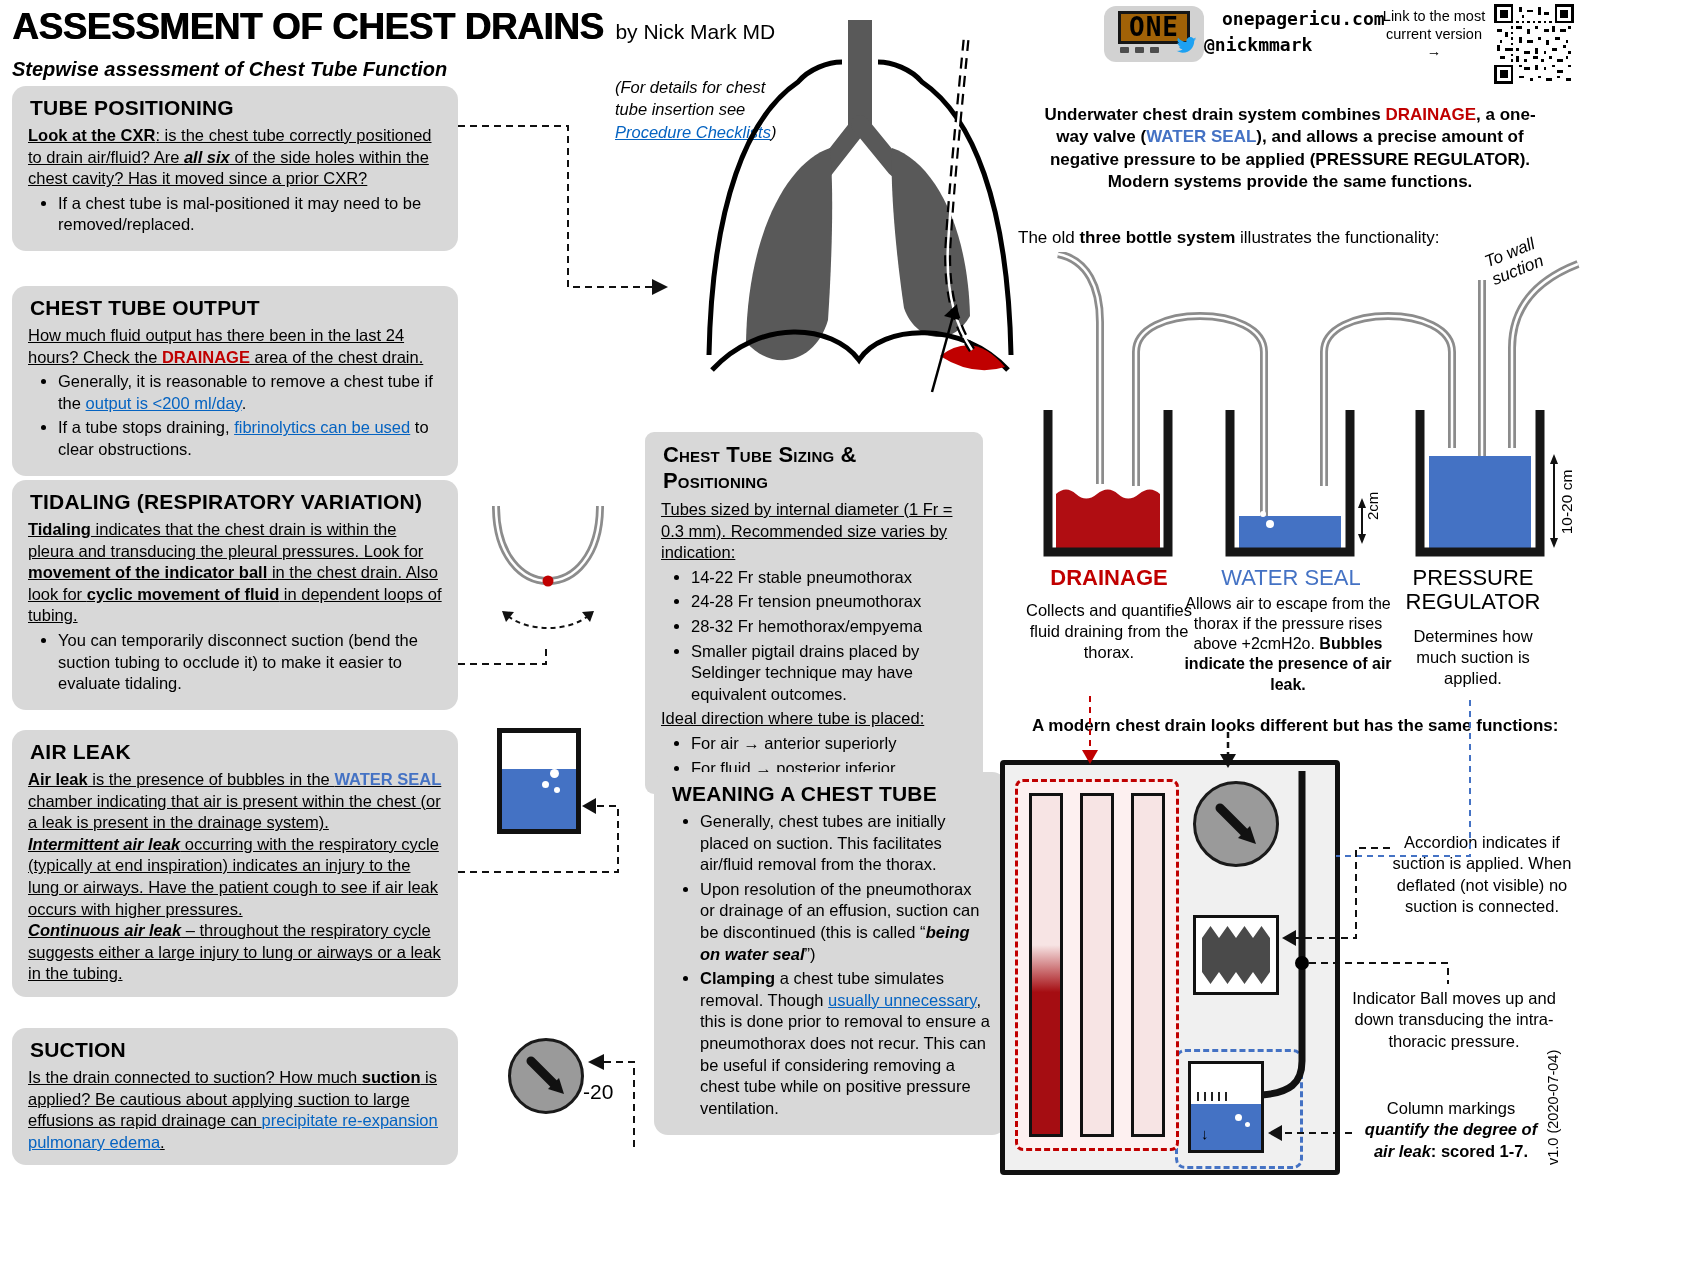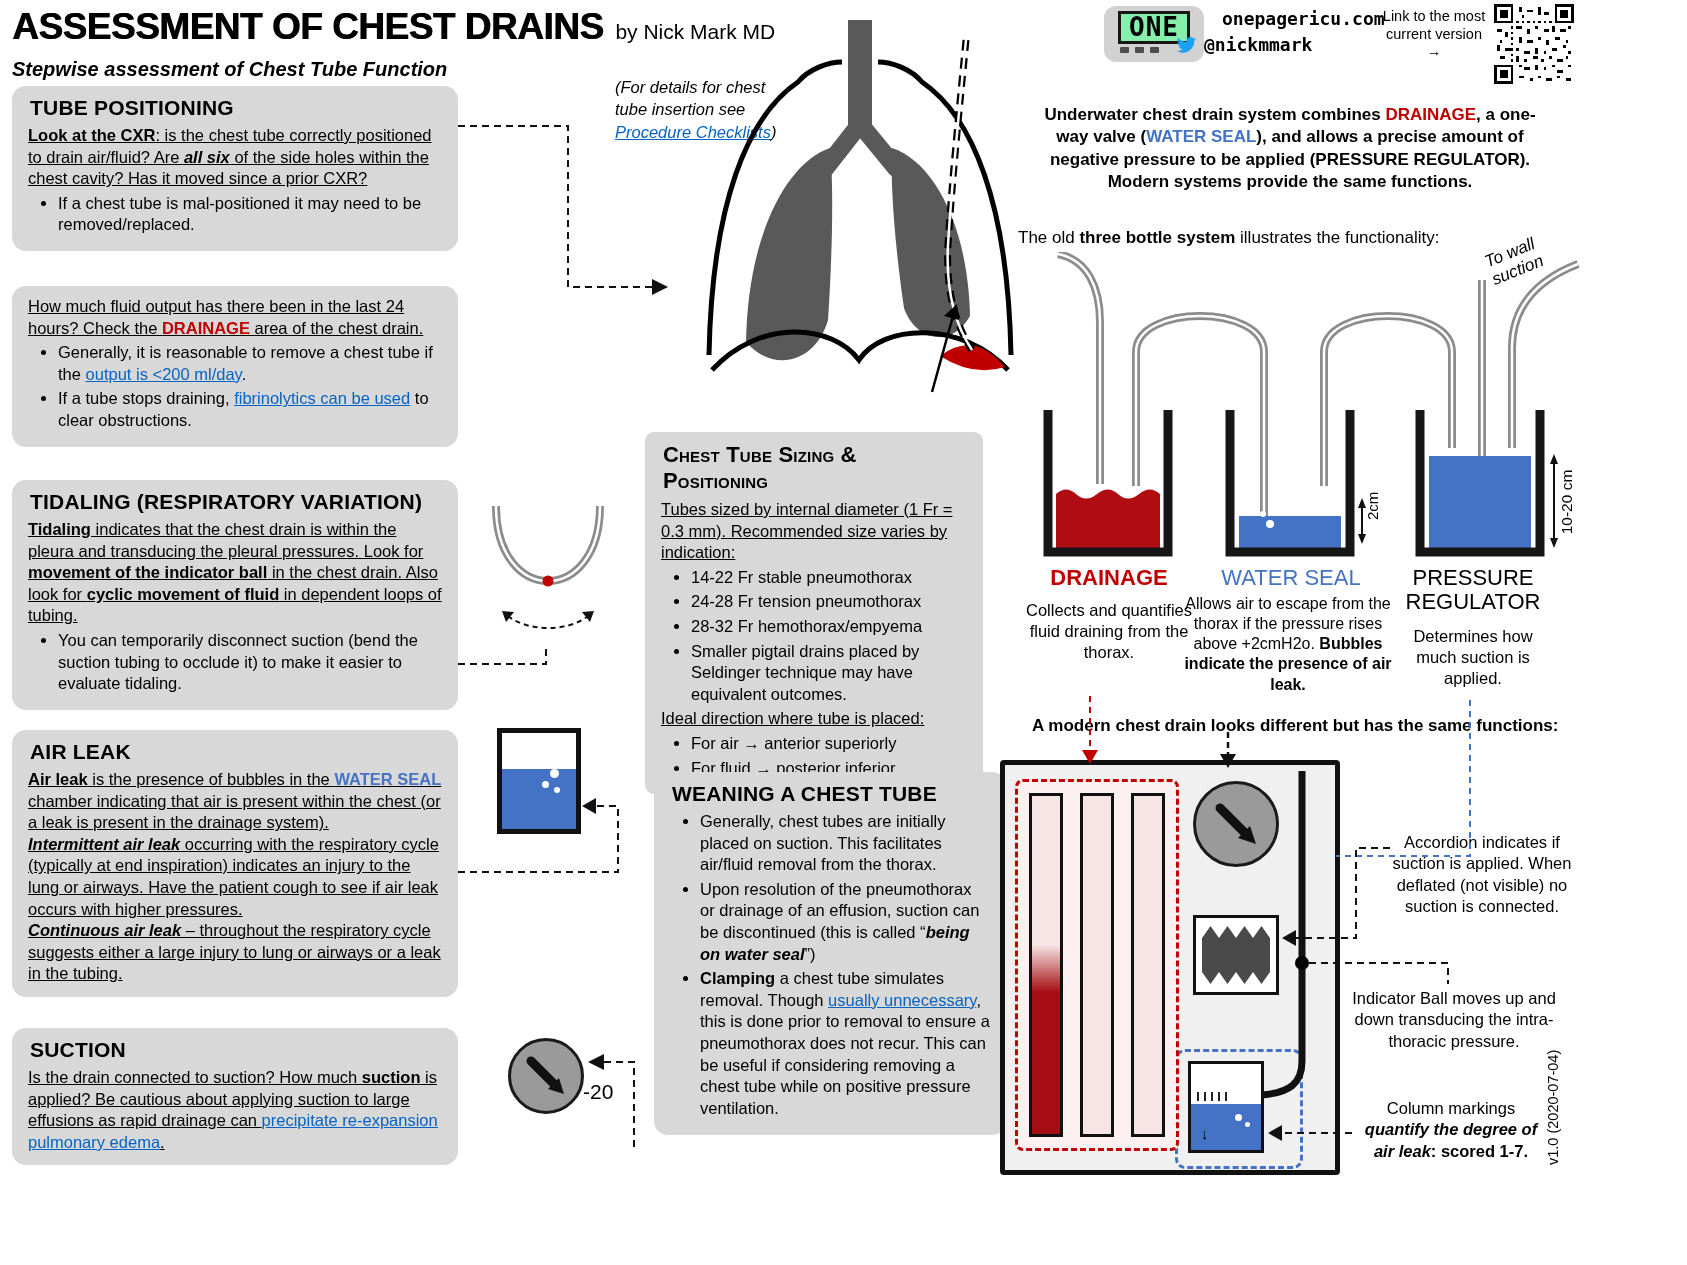--- a/index.html
+++ b/index.html
@@ -19,21 +19,21 @@
   .lnk{color:#0563C1;text-decoration:underline;cursor:pointer;}
   .center{text-align:center;}
   .main-title{font-size:37px;font-weight:900;letter-spacing:-.5px;text-shadow:.7px 0 0 #000;}
   .byline{font-size:21px;font-weight:400;margin-left:12px;}
   .subtitle{font-size:20px;font-weight:bold;font-style:italic;}
   .sc{font-variant:small-caps;font-size:22px;}
   .lbl-big{font-size:22px;line-height:1.08;}
   .desc{font-size:16px;line-height:1.26;}
   .one-logo{left:1104px;top:6px;width:100px;height:56px;background:#d2d2d2;border-radius:12px;}
   .one-text{margin:5px auto 0;width:72px;text-align:center;font-family:"DejaVu Sans Mono",monospace;
-            font-weight:bold;font-size:26px;letter-spacing:1px;border:3px solid #161616;line-height:1.05;background:#86efac;box-sizing:border-box;}
+            font-weight:bold;font-size:26px;letter-spacing:1px;border:3px solid #161616;line-height:1.05;background:#a16207;box-sizing:border-box;}
   .one-dots{display:flex;gap:6px;margin:3px 0 0 16px;}
   .one-dots span{width:9px;height:6px;background:#4d4d4d;display:block;border-radius:1px;}
   .site{left:1222px;top:8px;font-weight:bold;font-size:18px;font-family:"DejaVu Sans Mono",monospace;}
   .twit{left:1176px;top:34px;font-weight:bold;font-size:18px;font-family:"DejaVu Sans Mono",monospace;display:flex;align-items:flex-end;gap:6px;}
   .linknote{left:1378px;top:8px;width:112px;font-size:14.5px;text-align:center;line-height:1.22;}
   .drain-box{position:absolute;left:1000px;top:760px;width:330px;height:405px;border:5px solid #111;border-radius:4px;background:#f0f0f0;box-sizing:content-box;}
   .cols-outline{position:absolute;left:10px;top:14px;width:164px;height:372px;border:3px dashed #C00000;border-radius:8px;background:#fdf0f0;box-sizing:border-box;}
   .col{position:absolute;top:28px;width:34px;height:344px;border:3px solid #111;background:#f7e4e4;box-sizing:border-box;}
   .col-fill{position:absolute;left:0;right:0;bottom:0;height:56%;background:linear-gradient(to top,#a50d12 75%,rgba(165,13,18,0));}
   .dial{border-radius:50%;background:#9a9a9a;border:3px solid #1a1a1a;box-sizing:border-box;}
@@ -162,20 +162,21 @@
     <div class="gtitle">TUBE POSITIONING</div>
     <p class="body">
       <span class="b">Look at the CXR</span><span>: is the chest tube correctly positioned to drain air/fluid? Are </span><span class="bi">all six</span><span> of the side holes within the chest cavity? Has it moved since a prior CXR?</span>
     </p>
     <ul class="bl">
       <li><span>If a chest tube is mal-positioned it may need to be removed/replaced.</span></li>
     </ul>
   </div>
 
   <div class="gbox" style="top:286px;">
+    <div class="gtitle">CHEST TUBE OUTPUT</div>
     <p class="body">
       <span>How much fluid output has there been in the last 24 hours? Check the </span><span class="red">DRAINAGE</span><span> area of the chest drain.</span>
     </p>
     <ul class="bl">
       <li><span>Generally, it is reasonable to remove a chest tube if the </span><span class="lnk">output is &lt;200 ml/day</span><span>.</span></li>
       <li><span>If a tube stops draining, </span><span class="lnk">fibrinolytics can be used</span><span> to clear obstructions.</span></li>
     </ul>
   </div>
 
   <div class="gbox" style="top:480px;">

